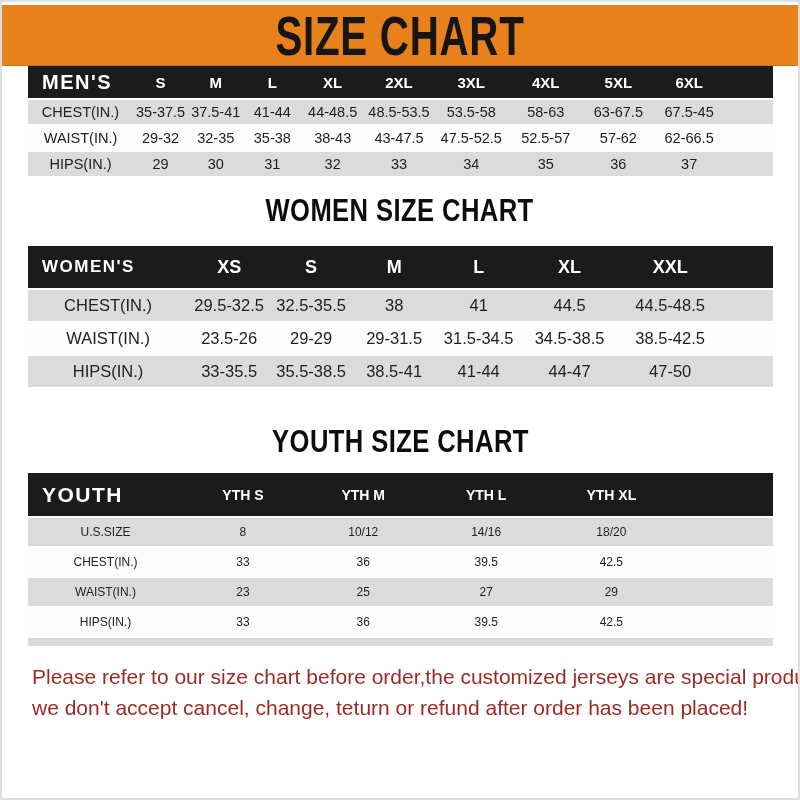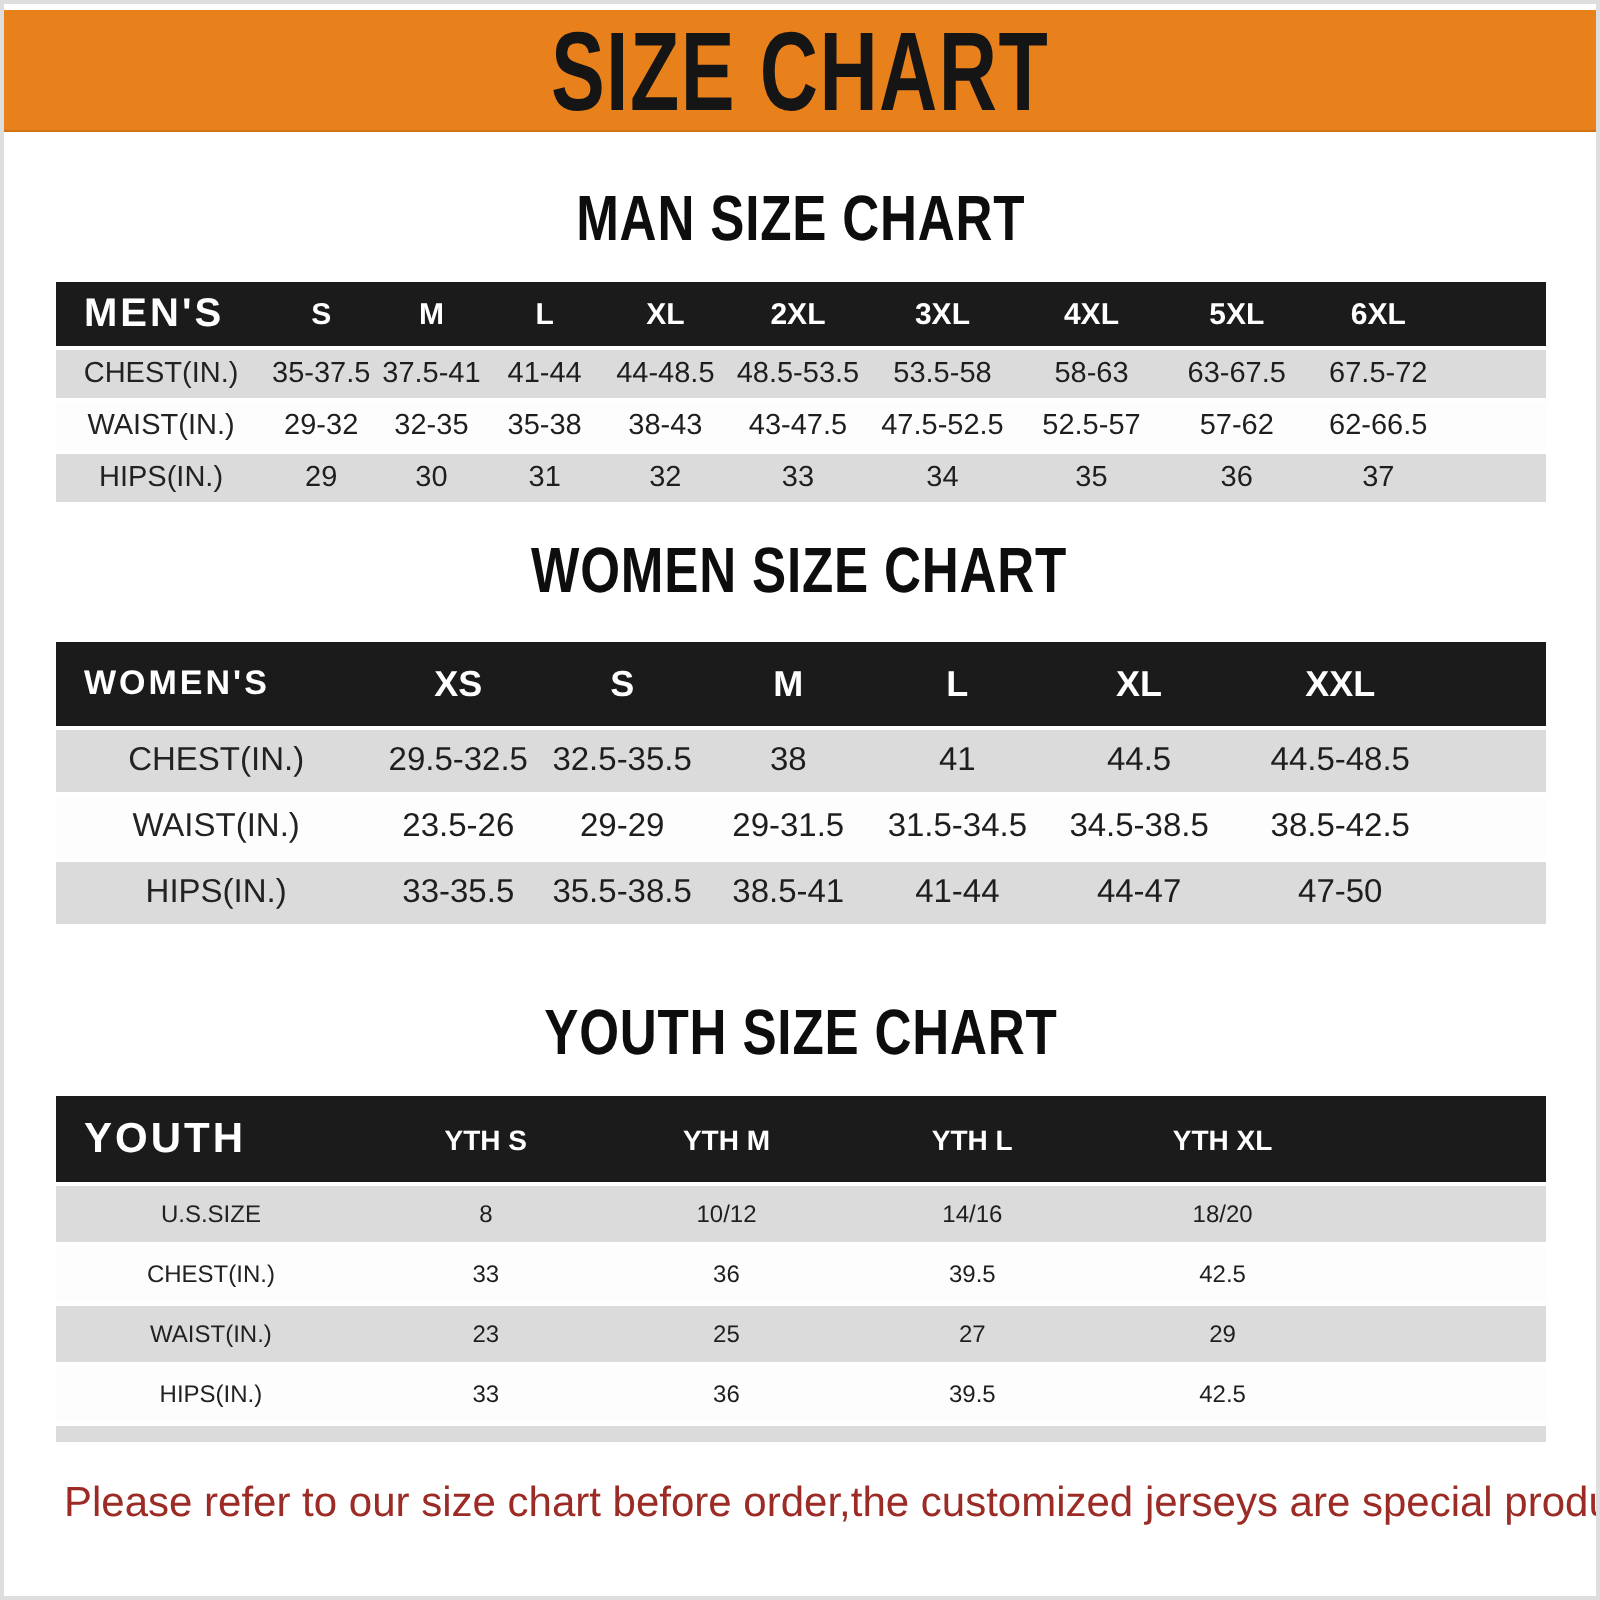--- a/index.html
+++ b/index.html
@@ -104,21 +104,20 @@
 </head>
 <body>
 
 <div class="page">
 
   <div class="banner" style="background: rgb(232, 129, 28);">
     <span class="banner-text">SIZE CHART</span>
   </div>
 
   <section id="sec-men">
-    <h2 class="sec-title"><span class="t">MAN SIZE CHART</span></h2>
     <div>
         <table class="size-table men">
           <colgroup>
             <col style="width: 14.1%;">
             <col style="width: 7.4%;">
             <col style="width: 7.4%;">
             <col style="width: 7.8%;">
             <col style="width: 8.4%;">
             <col style="width: 9.4%;">
             <col style="width: 10%;">
@@ -146,21 +145,21 @@
             <tr class="stripe">
               <td class="rowlabel">CHEST(IN.)</td>
               <td>35-37.5</td>
               <td>37.5-41</td>
               <td>41-44</td>
               <td>44-48.5</td>
               <td>48.5-53.5</td>
               <td>53.5-58</td>
               <td>58-63</td>
               <td>63-67.5</td>
-              <td>67.5-72</td>
+              <td>67.5-45</td>
               <td></td>
             </tr>
             <tr>
               <td class="rowlabel">WAIST(IN.)</td>
               <td>29-32</td>
               <td>32-35</td>
               <td>35-38</td>
               <td>38-43</td>
               <td>43-47.5</td>
               <td>47.5-52.5</td>
@@ -307,15 +306,16 @@
             <tr class="tail">
               <td colspan="6"></td>
             </tr>
           </tbody>
         </table>
       </div>
   </section>
 
   <div class="footer">
     <div style="color: rgb(156, 43, 38);">Please refer to our size chart before order,the customized jerseys are special products,</div>
+    <div style="color: rgb(156, 43, 38);">we don't accept cancel, change, teturn or refund after order has been placed!</div>
   </div>
 
 </div>
 
 </body></html>

